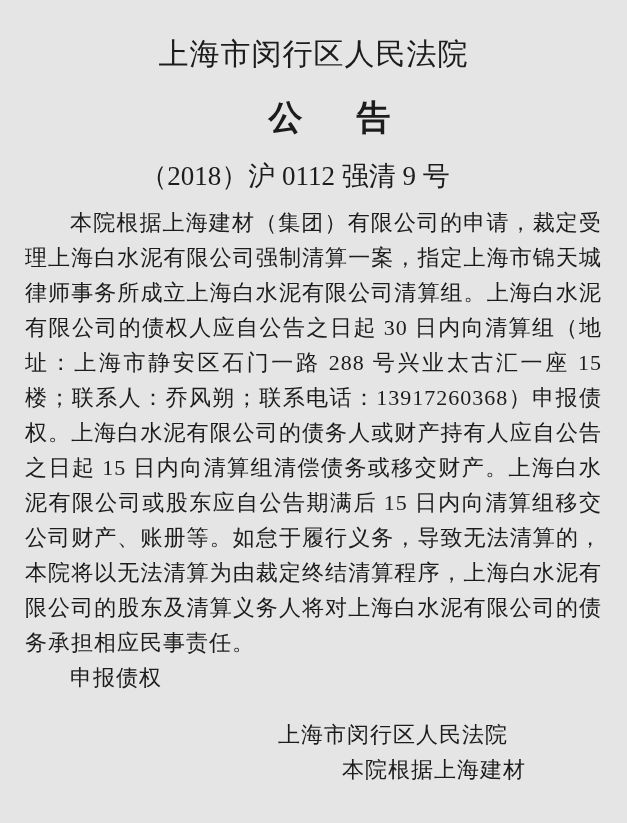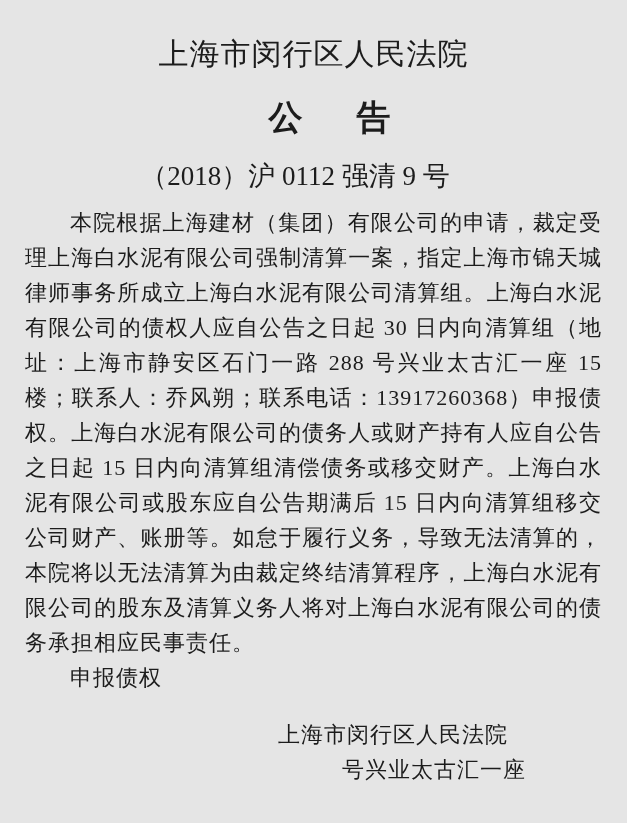--- a/index.html
+++ b/index.html
@@ -111,15 +111,15 @@
 
   <div class="case-number">（2018）沪 0112 强清 9 号</div>
 
   <div class="body-block">
     <p class="body-text">本院根据上海建材（集团）有限公司的申请，裁定受理上海白水泥有限公司强制清算一案，指定上海市锦天城律师事务所成立上海白水泥有限公司清算组。上海白水泥有限公司的债权人应自公告之日起 30 日内向清算组（地址：上海市静安区石门一路 288 号兴业太古汇一座 15 楼；联系人：乔风朔；联系电话：13917260368）申报债权。上海白水泥有限公司的债务人或财产持有人应自公告之日起 15 日内向清算组清偿债务或移交财产。上海白水泥有限公司或股东应自公告期满后 15 日内向清算组移交公司财产、账册等。如怠于履行义务，导致无法清算的，本院将以无法清算为由裁定终结清算程序，上海白水泥有限公司的股东及清算义务人将对上海白水泥有限公司的债务承担相应民事责任。</p>
     <p class="closing-text">申报债权</p>
   </div>
 
   <div class="sig-court">上海市闵行区人民法院</div>
 
-  <div class="sig-date">号兴业太古汇一座</div>
+  <div class="sig-date">本院根据上海建材</div>
 
 </div>
 
 </body></html>

